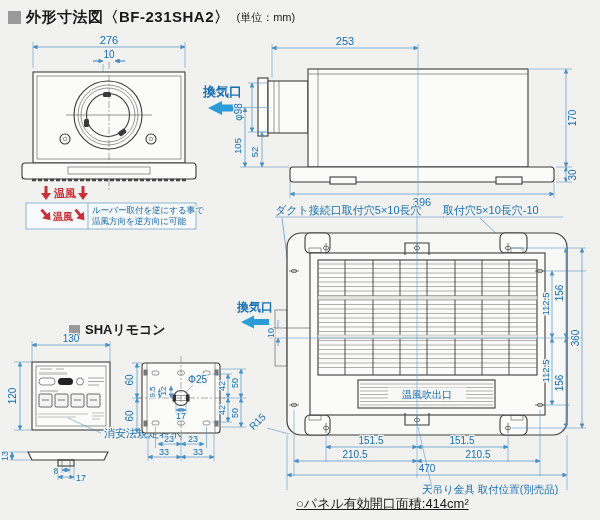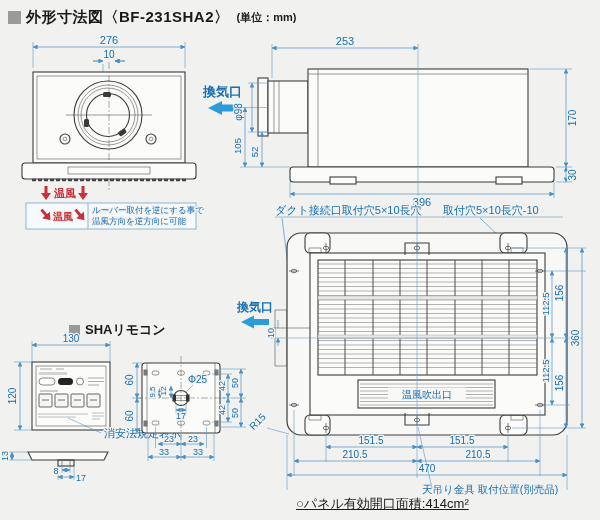--- a/index.html
+++ b/index.html
@@ -16,21 +16,21 @@
   .ext{stroke:#4a90c4;stroke-width:.55;fill:none;}
   .dim{stroke:#4a90c4;stroke-width:.7;fill:none;marker-start:url(#ar);marker-end:url(#ar);}
   .dimO{stroke:#4a90c4;stroke-width:.7;fill:none;marker-end:url(#ar);}
   .cl{stroke:#5b9bd0;stroke-width:.55;fill:none;}
   .cld{stroke:#666;stroke-width:.55;fill:none;stroke-dasharray:7 2 2 2;}
   text{fill:#176fb2;font-size:10px;paint-order:stroke;stroke:#f1f1ef;stroke-width:2.5px;stroke-linejoin:round;}
   .big{font-size:11px;}
   .bold{font-weight:bold;}
   .red{fill:#c9303a;}
   .title-main{font-size:15px;letter-spacing:.5px;}
-  .title-unit{font-size:11px;font-weight:bold;margin-left:2px;}
+  .title-unit{font-size:11px;font-weight:normal;margin-left:2px;}
   .note{font-size:13px;color:#1a1a1a;text-decoration:underline;}
 </style>
 </head>
 <body>
 
 <div id="stage">
 
   <svg width="0" height="0">
     <defs>
       <marker id="ar" viewBox="0 0 8 8" refX="7.5" refY="4" markerWidth="7" markerHeight="7" orient="auto-start-reverse">

